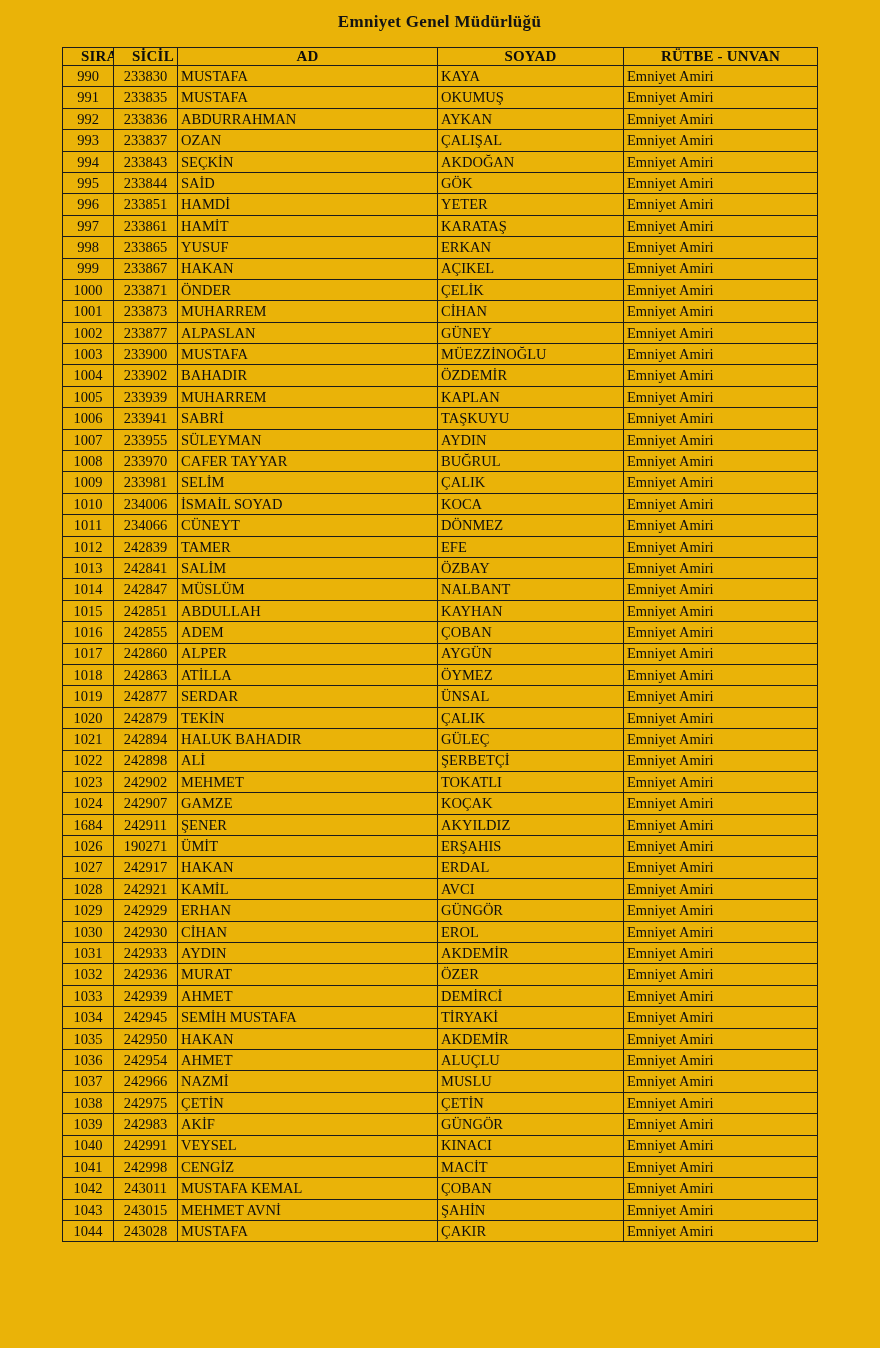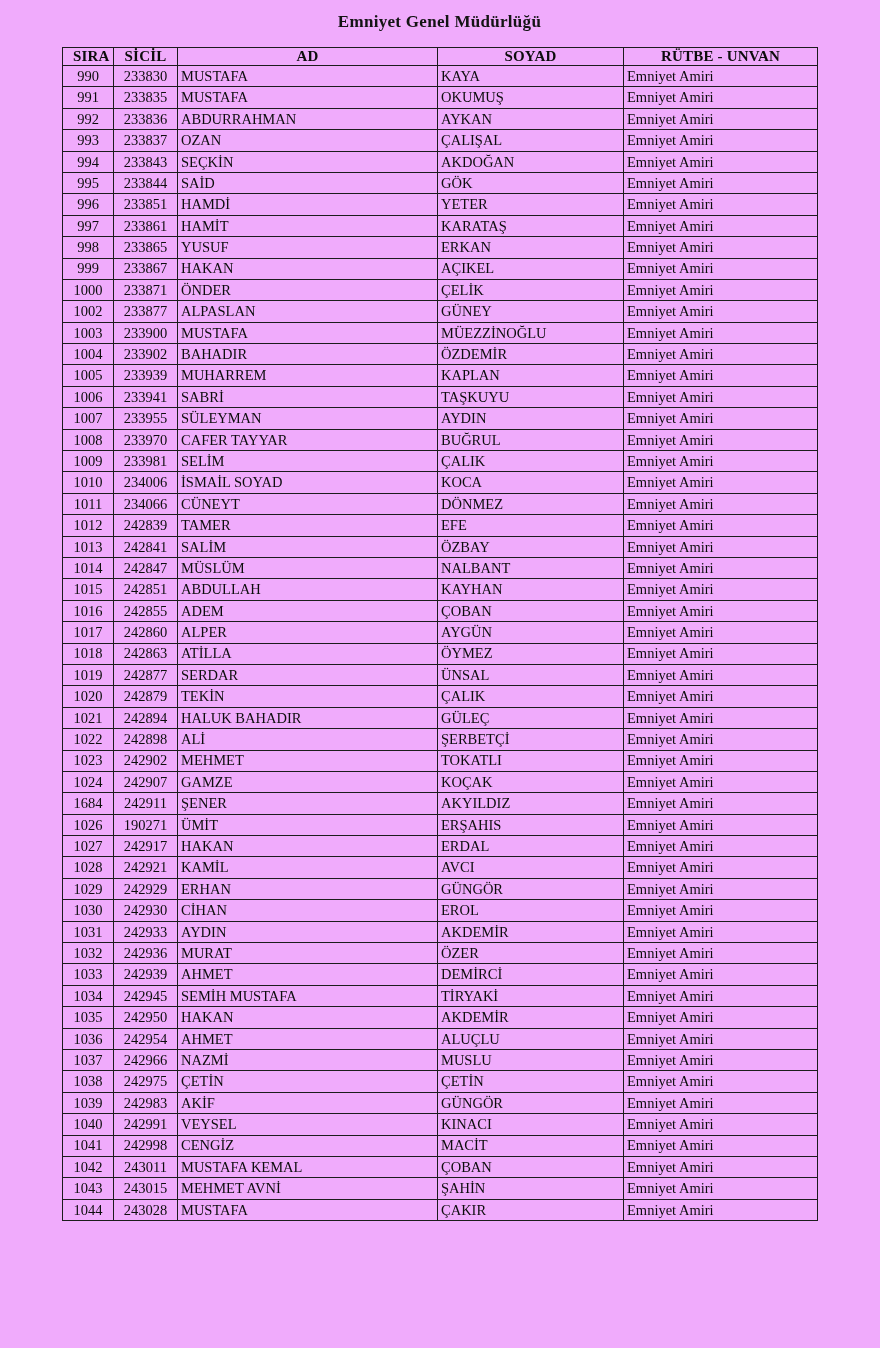--- a/index.html
+++ b/index.html
@@ -11,21 +11,21 @@
     width: 880px;
     height: 1348px;
     position: relative;
     font-family: "Liberation Serif", serif;
     color: #0d0d0d;
     -webkit-font-smoothing: antialiased;
   }
   .page {
     position: absolute;
     inset: 0;
-    background: #f0abfc;
+    background: #eab308;
   }
   .doc-title {
     position: absolute;
     top: 12px;
     left: 62px;
     width: 755px;
     text-align: center;
     font-size: 17px;
     font-weight: bold;
     letter-spacing: 0.3px;
@@ -49,21 +49,21 @@
   table.doc-table td {
     border: 1.5px solid #1c1c1c;
     overflow: hidden;
     white-space: nowrap;
   }
   table.doc-table th {
     height: 17px;
     font-size: 15px;
     font-weight: bold;
     text-align: center;
-    padding: 0 10px;
+    padding: 0 18px;
     letter-spacing: 0.2px;
   }
   table.doc-table td {
     height: 20.4px;
     font-size: 14.5px;
     padding: 0 3px;
     line-height: 1;
   }
   td.center { text-align: center; }
   td.left   { text-align: left; padding-left: 5px; }
@@ -164,20 +164,27 @@
           <td class="left">Emniyet Amiri</td>
         </tr>
         <tr>
           <td class="center">1000</td>
           <td class="center">233871</td>
           <td class="left">ÖNDER</td>
           <td class="left">ÇELİK</td>
           <td class="left">Emniyet Amiri</td>
         </tr>
         <tr>
+          <td class="center">1001</td>
+          <td class="center">233873</td>
+          <td class="left">MUHARREM</td>
+          <td class="left">CİHAN</td>
+          <td class="left">Emniyet Amiri</td>
+        </tr>
+        <tr>
           <td class="center">1002</td>
           <td class="center">233877</td>
           <td class="left">ALPASLAN</td>
           <td class="left">GÜNEY</td>
           <td class="left">Emniyet Amiri</td>
         </tr>
         <tr>
           <td class="center">1003</td>
           <td class="center">233900</td>
           <td class="left">MUSTAFA</td>

